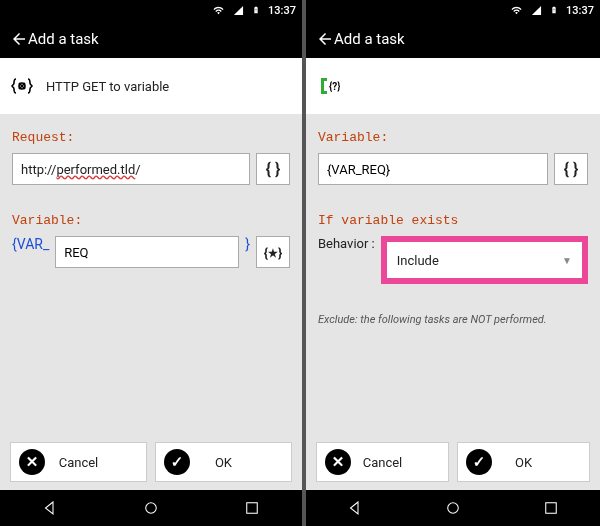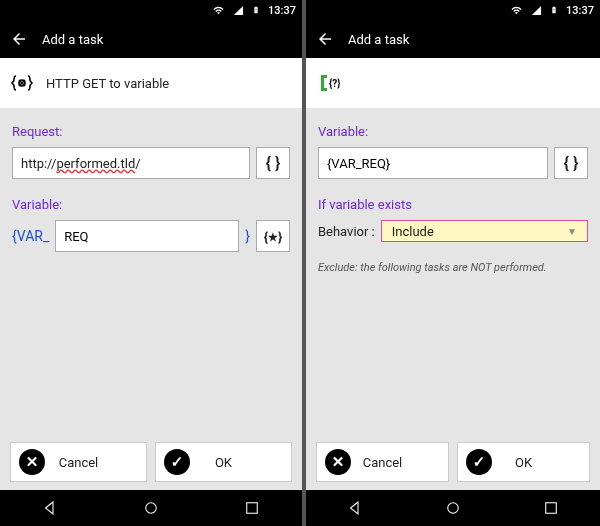--- a/index.html
+++ b/index.html
@@ -32,25 +32,24 @@
     font-weight: 500;
   }
   .status-bar svg { fill: #fff; }
   .app-bar {
     height: 38px;
     background: #000;
     color: #fff;
     display: flex;
     align-items: center;
     padding: 0 10px;
-    gap: 14px;
-    font-size: 13px;
+    font-size: 15px;
   }
   .task-header {
-    height: 50px;
+    height: 56px;
     background: #fff;
     display: flex;
     align-items: center;
     padding: 0 10px;
     gap: 12px;
     font-size: 13px;
     color: #222;
   }
   .task-icon {
     width: 24px;
@@ -61,27 +60,28 @@
   }
   .content {
     flex: 1;
     padding: 10px 12px;
     font-size: 13px;
     color: #222;
     overflow: hidden;
   }
   .label {
     margin: 6px 0 8px 0;
-    color: #6d28d9;
+    color: #c2410c;
+    font-family: Liberation Mono, monospace;
   }
   .row {
     display: flex;
-    align-items: center;
+    align-items: flex-start;
     gap: 6px;
-    margin-bottom: 18px;
+    margin-bottom: 28px;
   }
   .input {
     border: 1px solid #aaa;
     background: #fff;
     height: 32px;
     padding: 0 8px;
     font-size: 13px;
     flex: 1;
     font-family: inherit;
   }
@@ -106,23 +106,23 @@
   }
   .help-text {
     font-style: italic;
     font-size: 11px;
     color: #555;
     margin: 6px 0;
     line-height: 1.4;
   }
   .select {
     flex: 1;
-    height: 22px;
-    border: 1px solid #ec4899;
-    background: #fef9c3;
+    height: 48px;
+    border: 6px solid #ec4899;
+    background: #ffffff;
     display: flex;
     align-items: center;
     justify-content: space-between;
     padding: 0 10px;
     font-size: 13px;
   }
   .select .caret {
     font-size: 10px;
     color: #888;
   }

